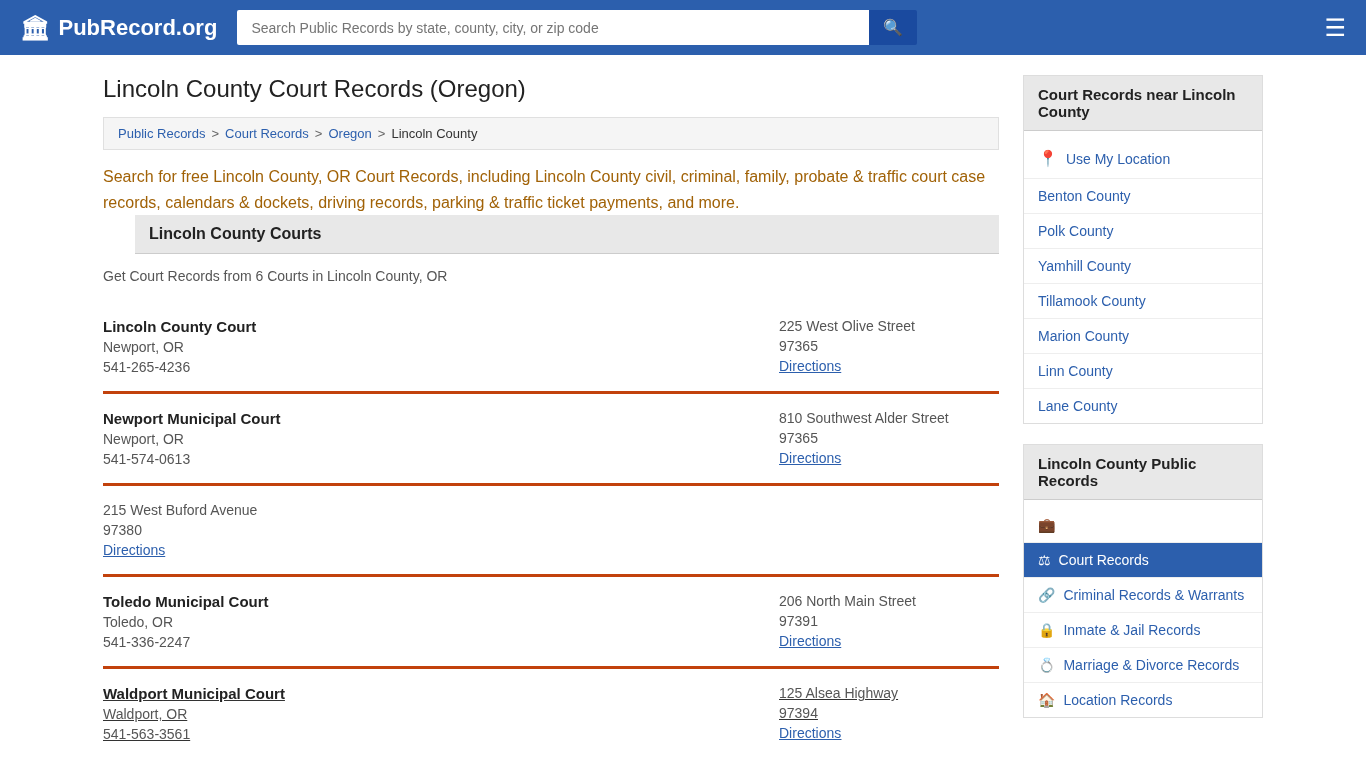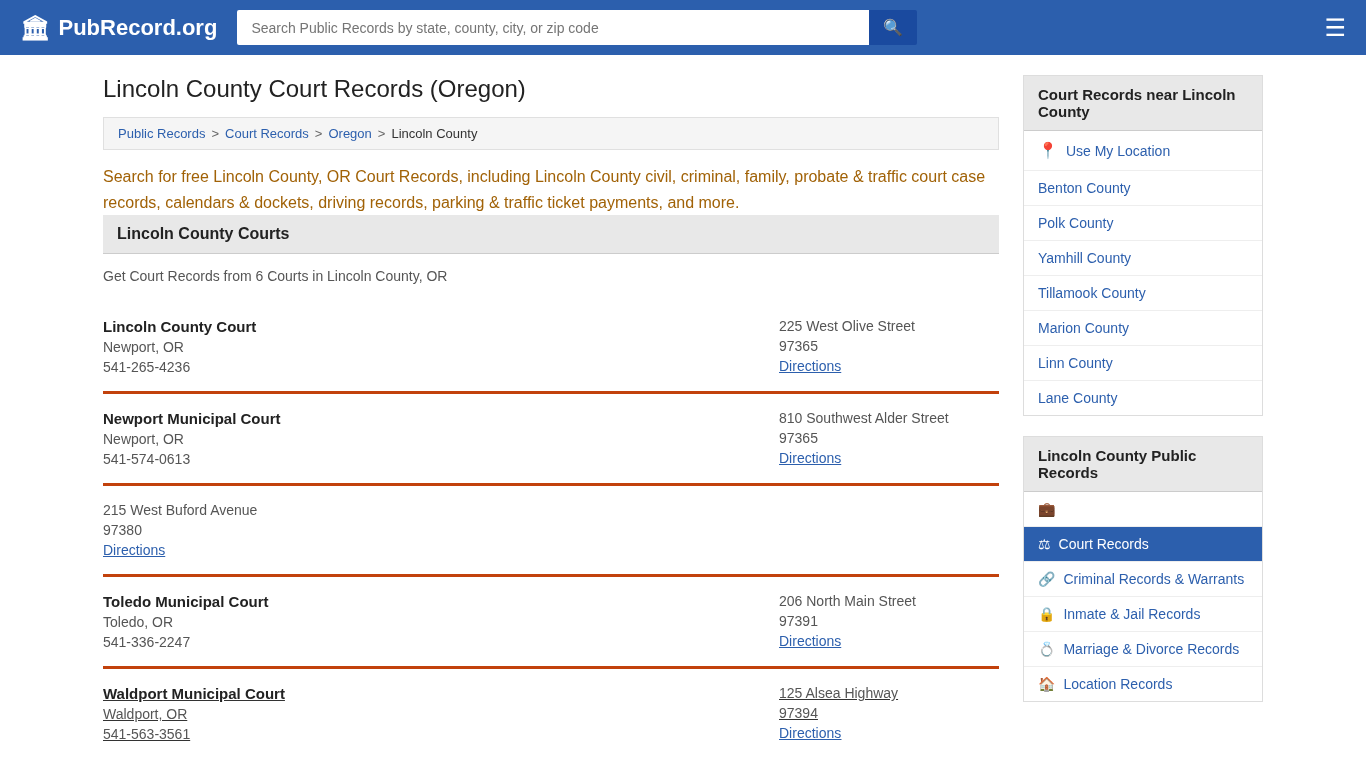--- a/index.html
+++ b/index.html
@@ -101,20 +101,21 @@
     }
 
     .section-header {
       background: #e8e8e8;
       padding: 10px 14px;
       font-size: 16px;
       font-weight: bold;
       color: #222;
       margin-bottom: 14px;
       border-bottom: 1px solid #ccc;
+      margin-left: 32px;
     }
 
     .courts-count {
       font-size: 14px;
       color: #555;
       margin-bottom: 18px;
     }
 
     .court-entry {
       border-bottom: 3px solid #c2410c;
@@ -167,21 +168,21 @@
       width: 240px;
       flex-shrink: 0;
     }
 
     .sidebar-section-header {
       background: #e8e8e8;
       padding: 10px 14px;
       font-size: 15px;
       font-weight: bold;
       color: #222;
-      margin-bottom: 0;
+      margin-bottom: 8px;
       border-bottom: 1px solid #ccc;
     }
 
     .sidebar-section {
       border: 1px solid #ddd;
       margin-bottom: 20px;
     }
 
     .sidebar-list {
       list-style: none;

